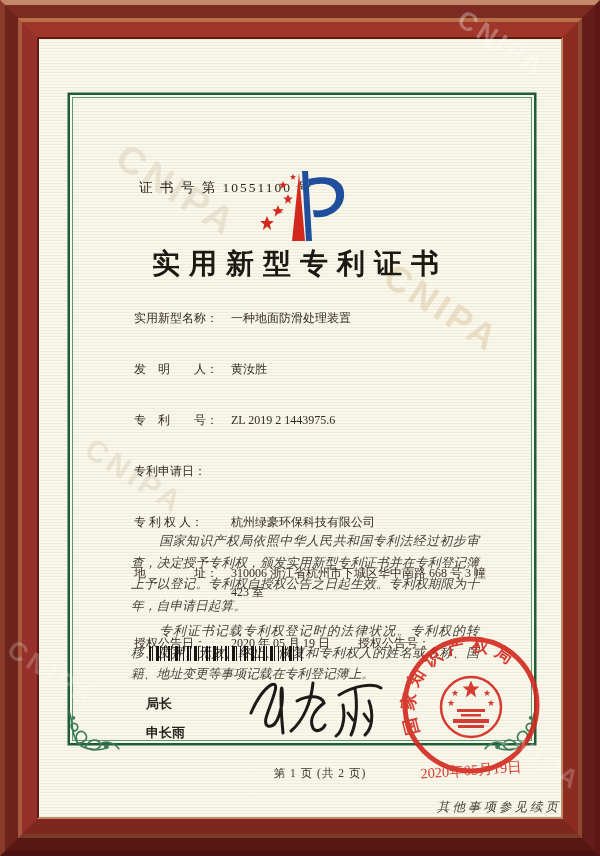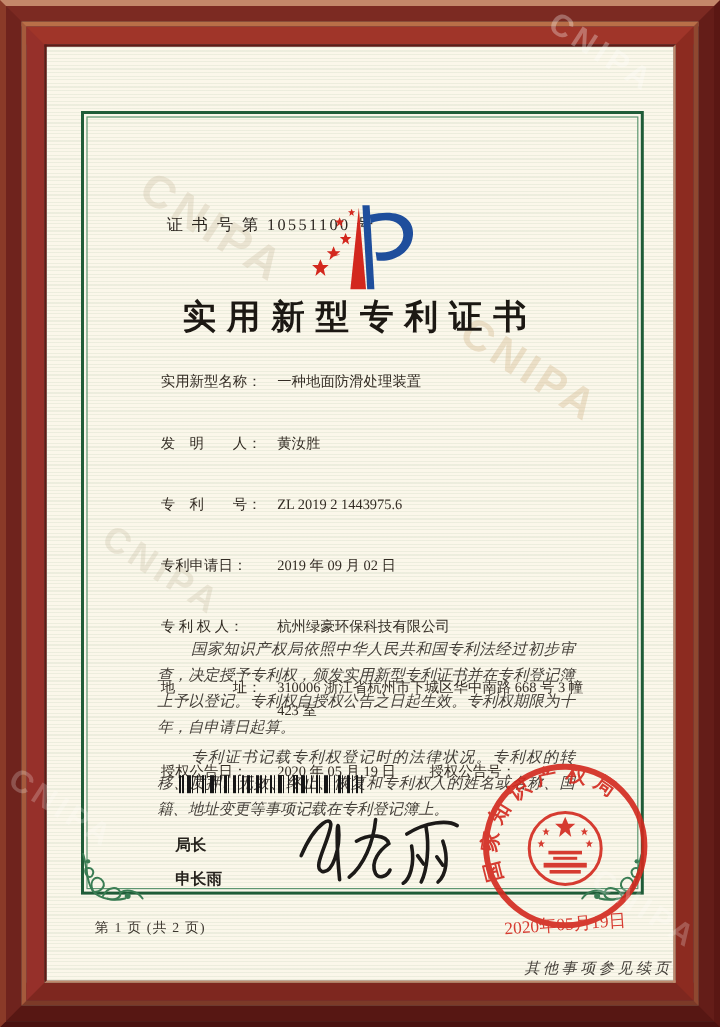--- a/index.html
+++ b/index.html
@@ -49,21 +49,21 @@
   .paras p{margin:4px;text-indent:2.2em;}
   .barcode{position:absolute;left:110px;top:607px;width:153px;height:15px;
      background:repeating-linear-gradient(90deg,#161616 0 2px,rgba(0,0,0,0) 2px 3px,
        #161616 3px 4px,rgba(0,0,0,0) 4px 7px,#161616 7px 10px,rgba(0,0,0,0) 10px 11px,
        #161616 11px 12px,rgba(0,0,0,0) 12px 15px,#161616 15px 16px,rgba(0,0,0,0) 16px 19px);}
   .director{position:absolute;left:107px;top:650px;
      font-family:"Liberation Sans","DejaVu Sans",sans-serif;
      font-size:13px;font-weight:700;line-height:29px;color:#26221d;}
   .signature{position:absolute;left:188px;top:622px;}
   .seal{position:absolute;left:348px;top:592px;}
-  .pageinfo{position:absolute;left:0;right:0;top:727px;text-align:left;
+  .pageinfo{position:absolute;left:0;right:0;top:727px;text-align:center;
             font-size:11.5px;letter-spacing:1px;color:#3c362e;padding-left:40px;}
   .footnote{position:absolute;left:0;right:0;top:760px;text-align:right;
             font-size:12.5px;font-style:italic;letter-spacing:3px;color:#45403a;}
 </style>
 </head>
 <body>
 
 <div class="page">
   <div class="f1">
    <div class="f2">
@@ -129,21 +129,20 @@
             <div class="frow">
               <span class="flabel">发　明　　人：</span>
               <span class="fvalue">黄汝胜</span>
             </div>
             <div class="frow">
               <span class="flabel">专　利　　号：</span>
               <span class="fvalue">ZL 2019 2 1443975.6</span>
             </div>
             <div class="frow">
               <span class="flabel">专利申请日：</span>
-              <span class="fvalue">2019 年 09 月 02 日</span>
             </div>
             <div class="frow">
               <span class="flabel">专 利 权 人：</span>
               <span class="fvalue">杭州绿豪环保科技有限公司</span>
             </div>
             <div class="frow">
               <span class="flabel">地　　　　址：</span>
               <span class="fvalue">310006 浙江省杭州市下城区华中南路 668 号 3 幢 423 室</span>
             </div>
             <div class="frow">

